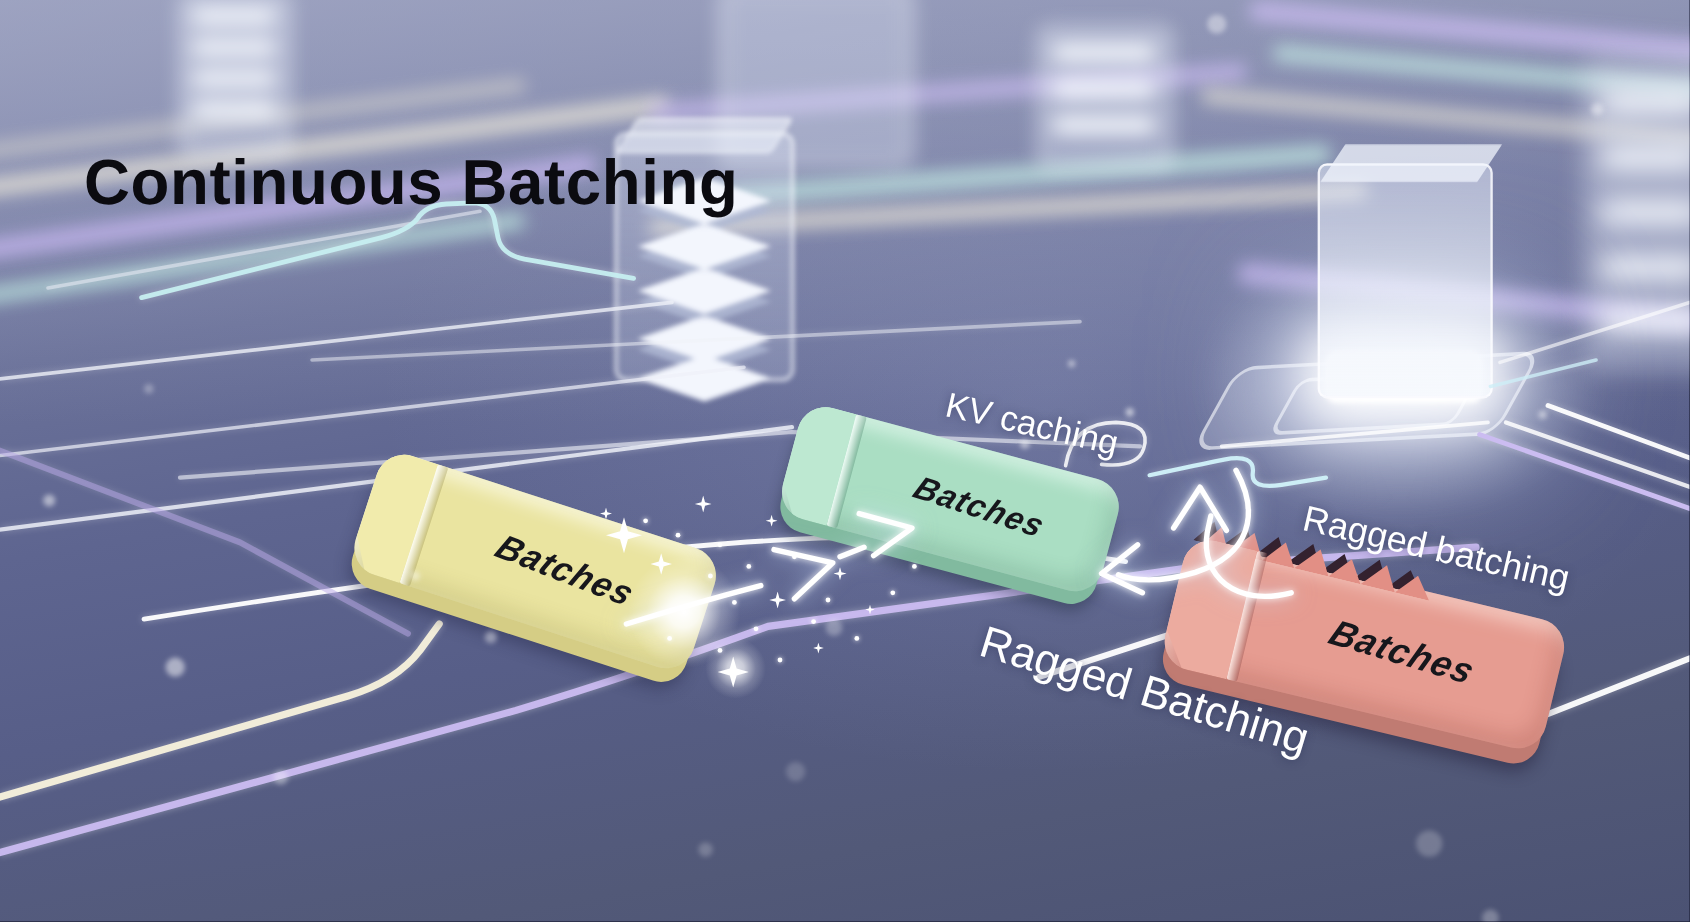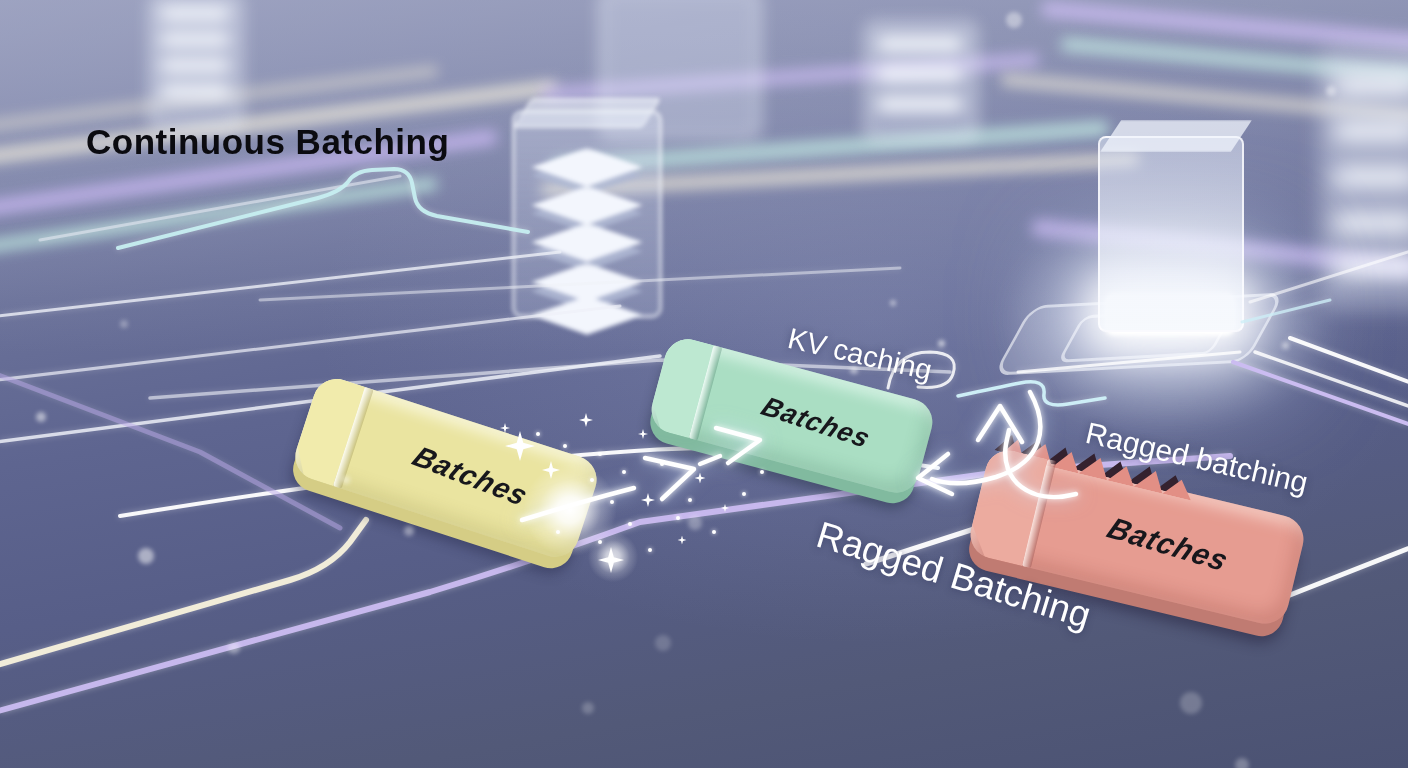--- a/index.html
+++ b/index.html
@@ -78,21 +78,21 @@
   .spikes .zig.dark{background:#34222f;transform:translate(-3px,0) skewX(-6deg);}
   .spikes .zig.lite{background:#e28f85;transform:translate(4px,3px) skewX(-6deg);}
   
   .glowblob{position:absolute;border-radius:50%;
     background:radial-gradient(closest-side,#fff 0%,rgba(255,255,255,.85) 20%,rgba(255,255,255,.25) 48%,transparent 72%);}
   .star{position:absolute;background:#fff;filter:drop-shadow(0 0 4px #fff);
     clip-path:polygon(50% 0,61% 39%,100% 50%,61% 61%,50% 100%,39% 61%,0 50%,39% 39%);}
   .dot{position:absolute;background:#fff;border-radius:50%;box-shadow:0 0 4px rgba(255,255,255,.9);}
   .bokeh{position:absolute;border-radius:50%;background:#fff;filter:blur(2px);}
   
-  .title{position:absolute;left:86px;top:122px;font-size:35px;font-weight:700;color:#0b0b10;letter-spacing:.5px;}
+  .title{position:absolute;left:70px;top:122px;font-size:53px;font-weight:700;color:#0b0b10;letter-spacing:.5px;}
   .wlabel{position:absolute;color:#fff;font-weight:500;transform-origin:left top;
     text-shadow:0 1px 7px rgba(38,44,82,.5);}
   .lbl-kv{left:792px;top:322px;font-size:29px;transform:rotate(13deg);}
   .lbl-rb-right{left:1090px;top:416px;font-size:30px;transform:rotate(13deg);}
   .lbl-rb-bottom{left:824px;top:514px;font-size:37px;transform:rotate(17deg);}
 </style>
 </head>
 <body>
 
 <div id="stage">

